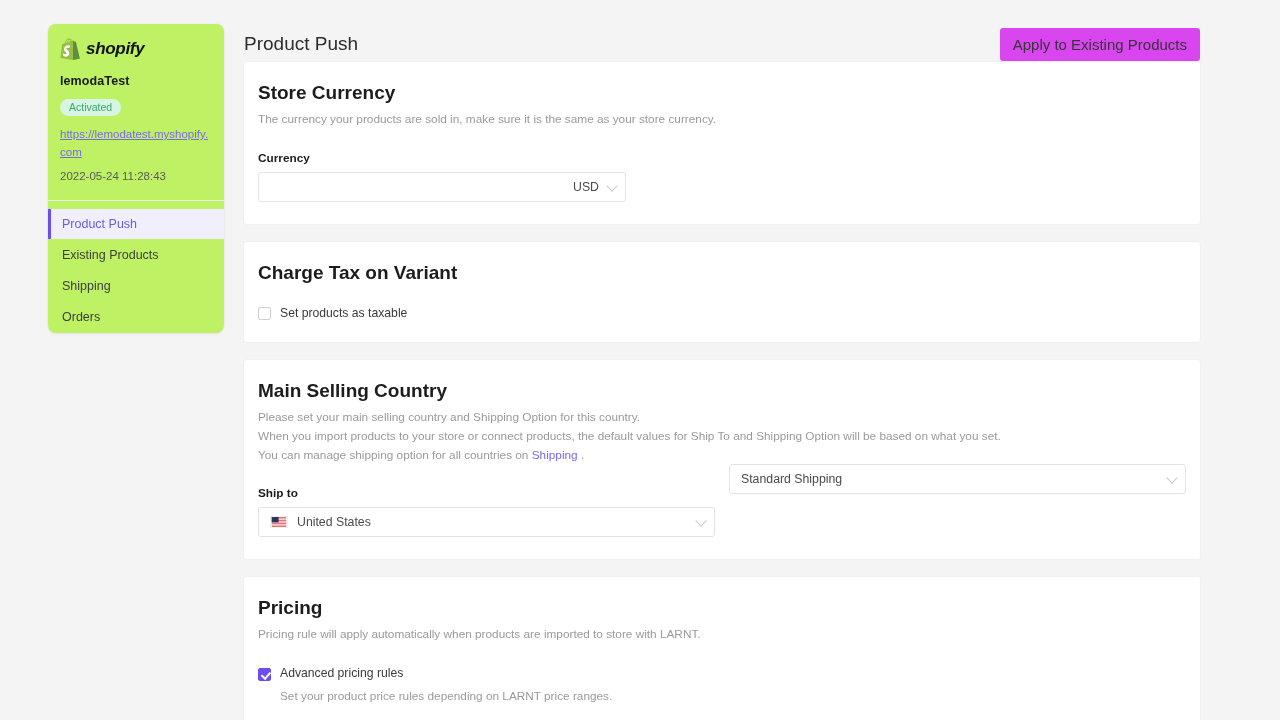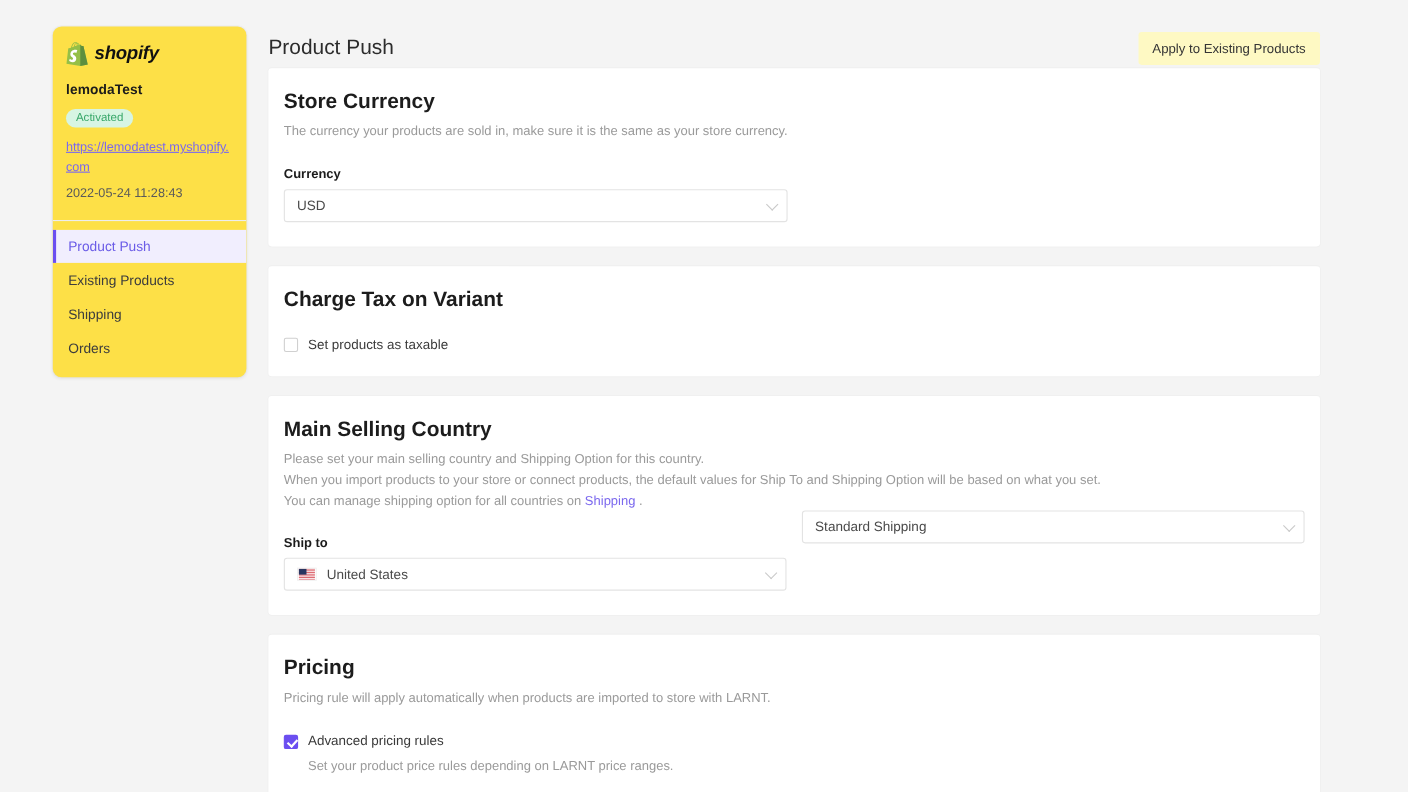--- a/index.html
+++ b/index.html
@@ -10,24 +10,23 @@
     background: #f4f4f4;
     font-family: "Liberation Sans", sans-serif;
     -webkit-font-smoothing: antialiased;
   }
   .page { position: relative; width: 1280px; height: 720px; }
 
   
   .sidebar {
     position: absolute; left: 48px; top: 24px;
     width: 176px;
-    background: #fde047;
+    background: #bef264;
     border-radius: 8px;
     box-shadow: 0 0 0 1px rgba(0,0,0,0.02), 0 1px 3px rgba(0,0,0,0.06);
-    padding-bottom: 10px;
     overflow: hidden;
   }
   .store-block { padding: 14px 12px 10px 12px; }
   .logo-row { display: flex; align-items: center; gap: 6px; margin-bottom: 14px; }
   .logo-bag { width: 20px; height: 22px; flex: 0 0 auto; }
   .logo-word {
     font-size: 17px; font-weight: bold; color: #111;
     font-style: italic; letter-spacing: -0.3px;
     font-family: "Liberation Sans", sans-serif;
   }
@@ -72,24 +71,24 @@
 
   
   .main { position: absolute; left: 240px; top: 0; width: 1040px; height: 720px; }
   .main-header {
     display: flex; align-items: center; justify-content: space-between;
     padding: 26px 80px 0 4px;
     height: 62px;
   }
   .page-title { font-size: 19px; color: #2c2c2c; font-weight: normal; margin: 0; }
   .btn-apply {
-    background: #fef9c3;
+    background: #d946ef;
     border: none;
     border-radius: 3px;
-    font-size: 12px;
+    font-size: 15px;
     color: #353535;
     padding: 8px 13px;
     cursor: pointer;
     font-family: "Liberation Sans", sans-serif;
     white-space: nowrap;
   }
 
   .card {
     background: #fff;
     margin: 0 80px 18px 4px;
@@ -123,21 +122,21 @@
     cursor: pointer;
   }
   .select .chev {
     position: absolute; right: 9px; top: 50%;
     width: 8px; height: 8px;
     margin-top: -5px;
     border-right: 1.3px solid #c9c9c9;
     border-bottom: 1.3px solid #c9c9c9;
     transform: rotate(45deg);
   }
-  .select-w-currency { width: 458px; }
+  .select-w-currency { width: 368px; justify-content: flex-end; }
   .row-2 { display: flex; gap: 14px; }
   .row-2 > div { flex: 1; }
 
   .flag {
     width: 18px; height: 12px; margin-right: 9px; flex: 0 0 auto;
     border: 1px solid rgba(0,0,0,0.06);
   }
 
   .check-row { display: flex; align-items: flex-end; margin-top: 22px; }
   .cbox {

